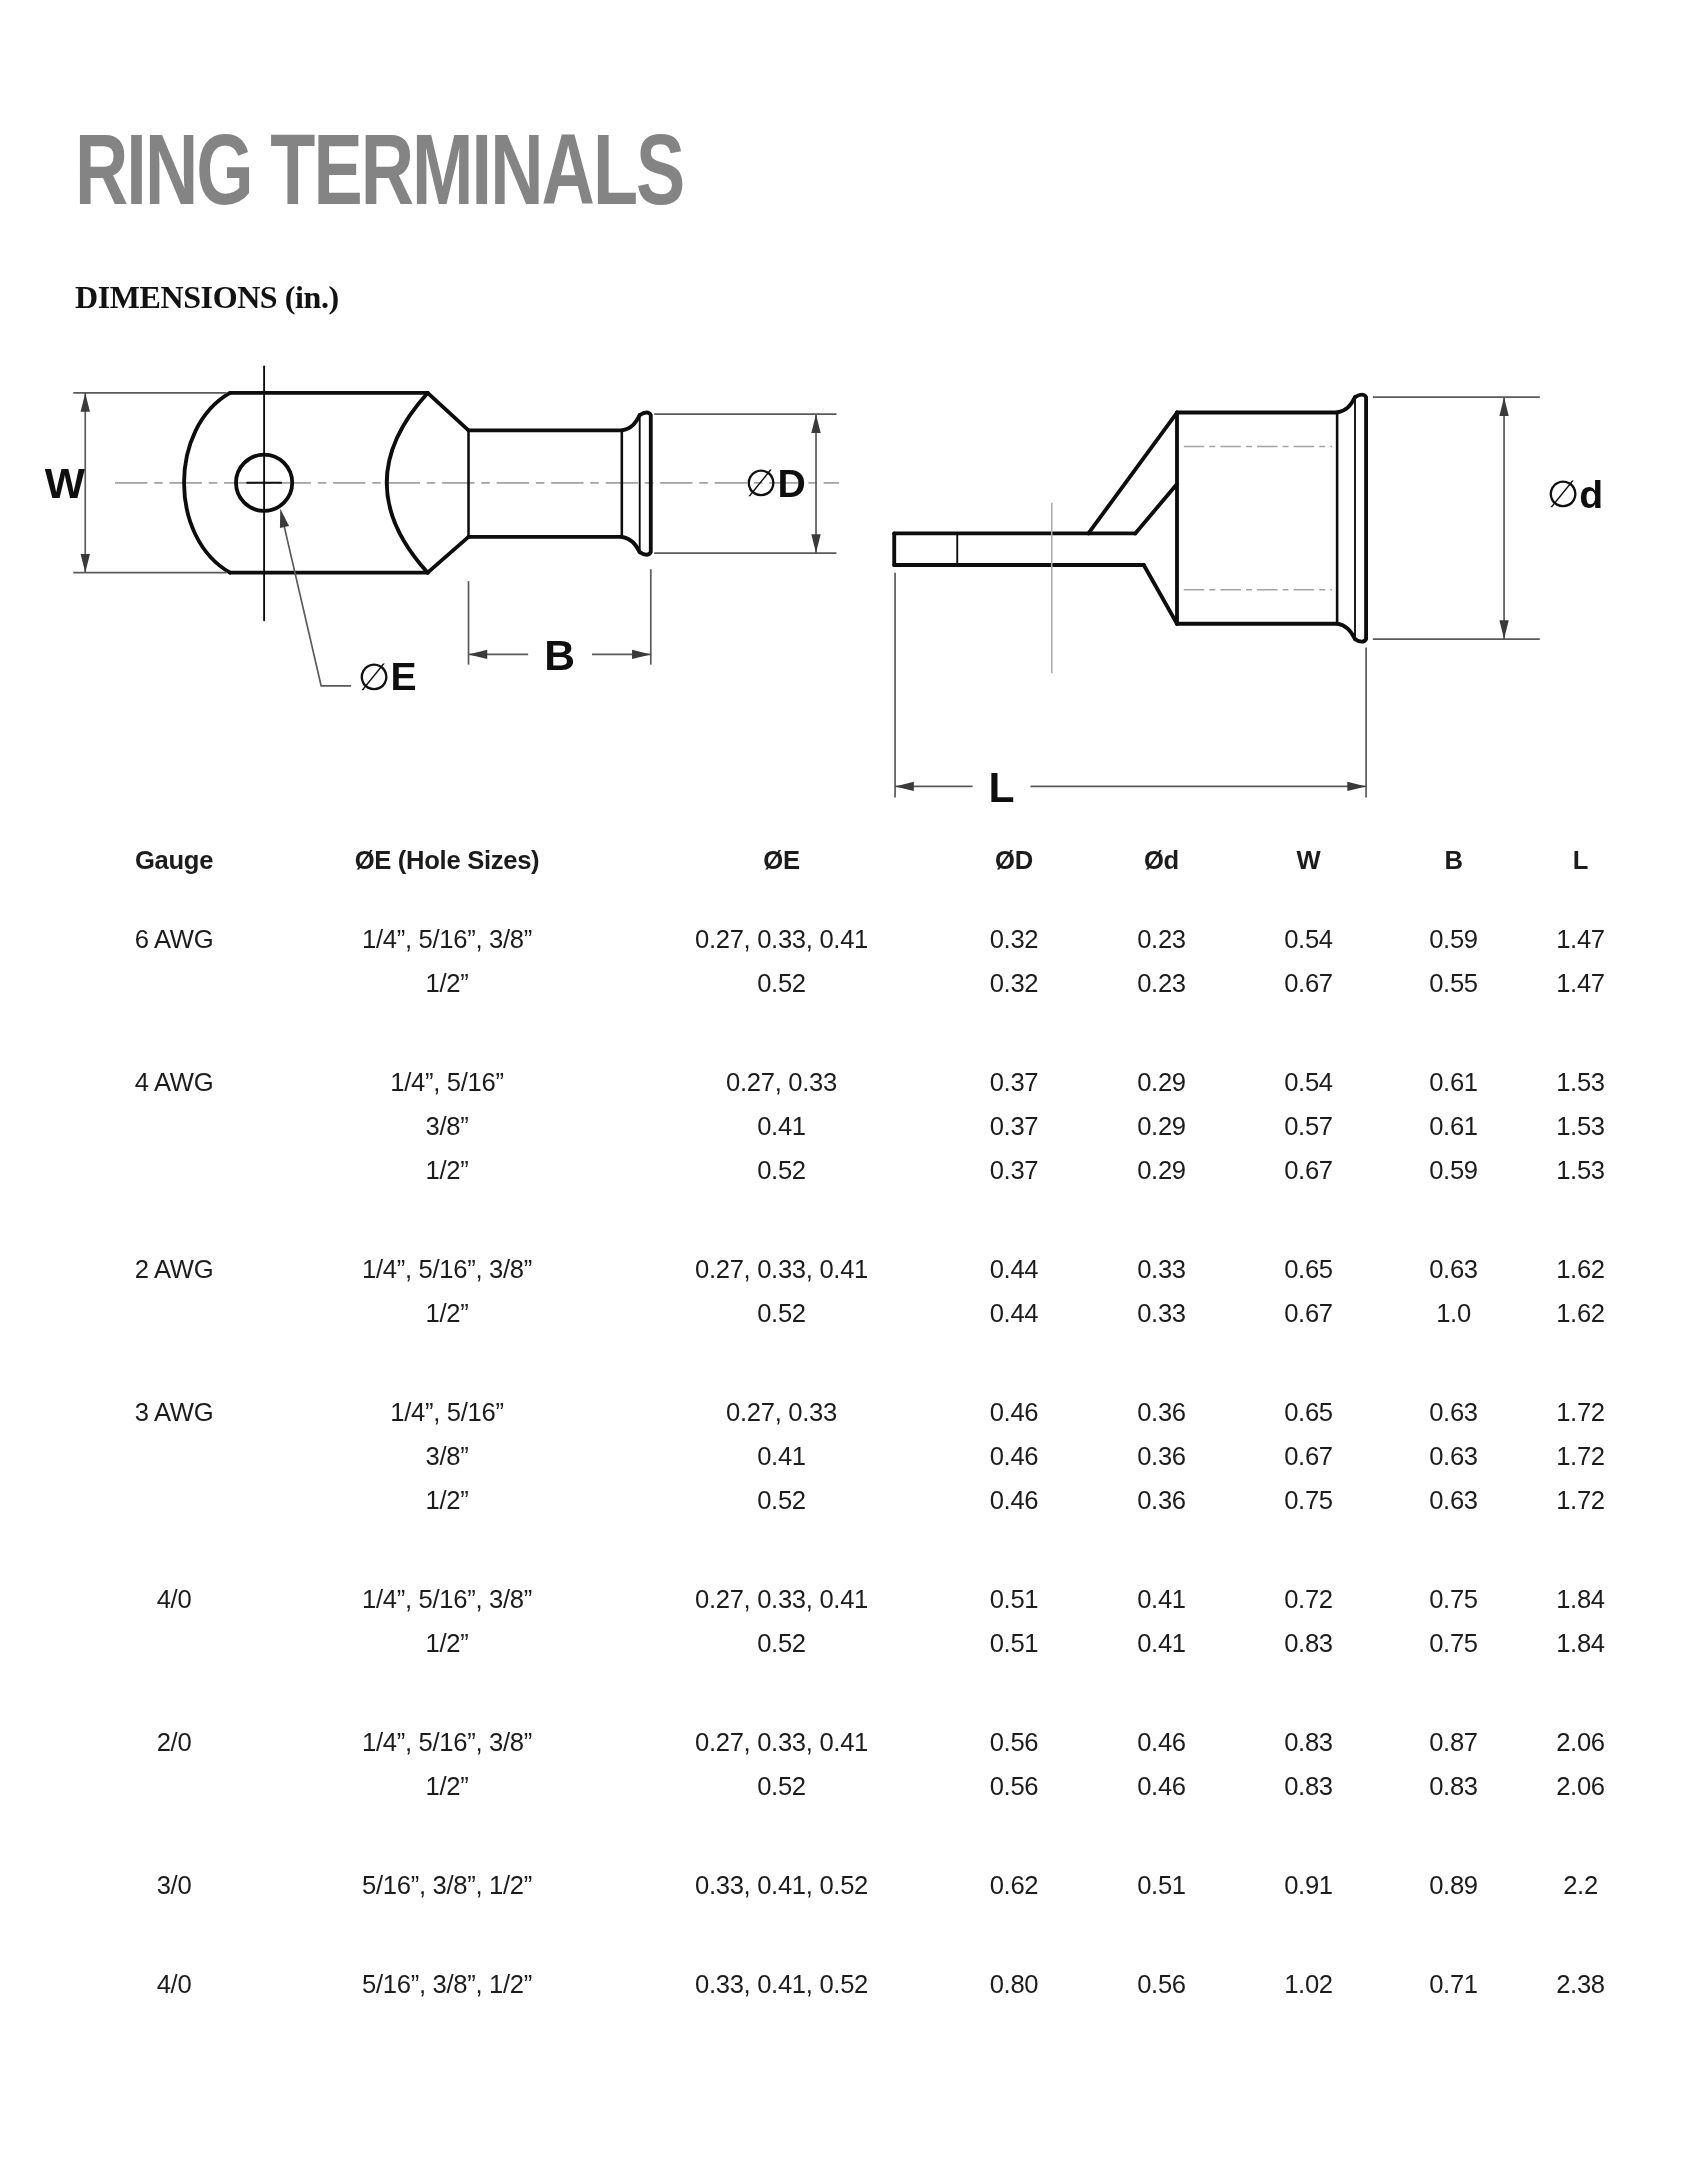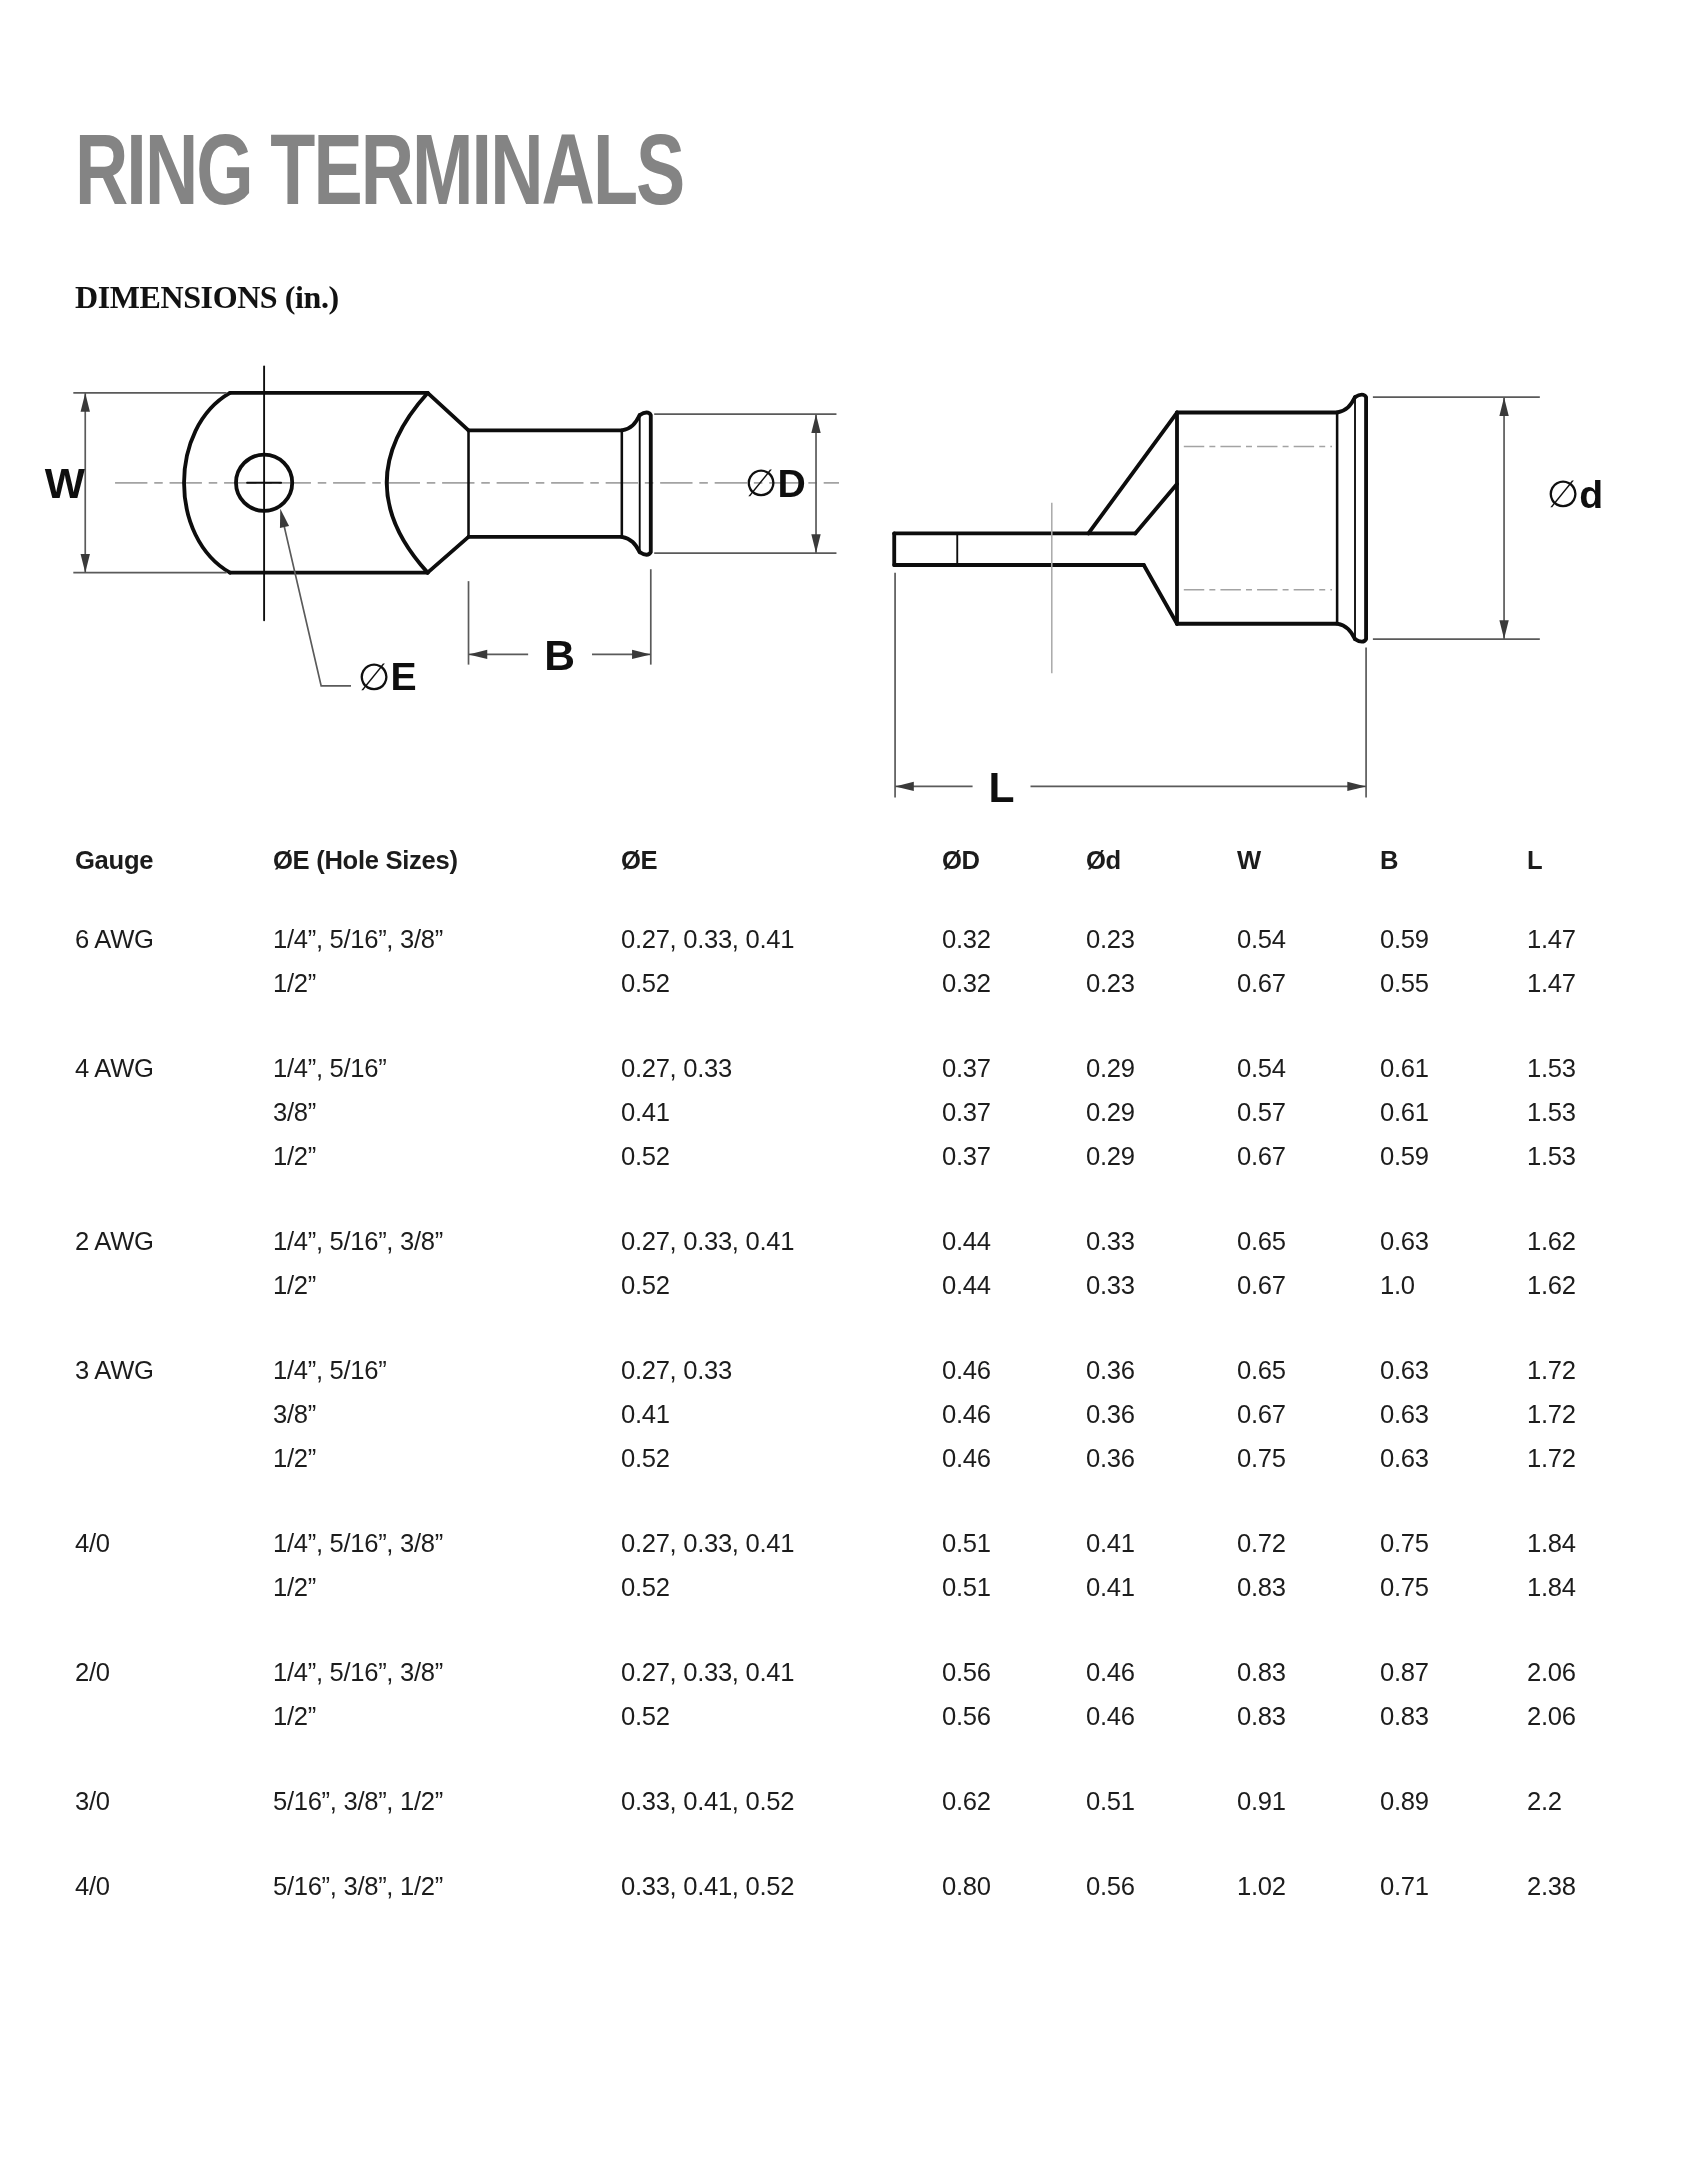--- a/index.html
+++ b/index.html
@@ -26,25 +26,25 @@
   .cl{fill:none;stroke:#a3a3a3;stroke-width:2;stroke-dasharray:38 8 10 8;}
   .cl2{fill:none;stroke:#a3a3a3;stroke-width:1.8;stroke-dasharray:24 6 7 6;}
   .thin-gray{fill:none;stroke:#ababab;stroke-width:1.8;}
   .dlabel{font-family:"Liberation Sans",sans-serif;font-weight:700;font-size:46px;fill:#0f0f0f;}
   .dlabel-big{font-family:"Liberation Sans",sans-serif;font-weight:700;font-size:50px;fill:#0f0f0f;}
   .phi{font-family:"Liberation Sans",sans-serif;font-weight:400;font-size:44px;fill:#0f0f0f;}
   .dim-table{position:absolute;left:75px;top:843px;width:1559px;}
   .t-row{
     display:grid;
     grid-template-columns:198px 348px 321px 144px 151px 143px 147px 1fr;
-    height:44px;align-items:center;
+    height:44px;align-items:center;text-align:center;
   }
   .t-head{height:36px;margin-bottom:39px;}
   .t-head .t-cell{font-weight:700;letter-spacing:-0.3px;}
-  .group-start{margin-top:41px;}
+  .group-start{margin-top:55px;}
   .t-head + .group-start{margin-top:2px;}
   .t-cell{
     font-size:25.6px;font-weight:400;color:#1c1c1c;letter-spacing:-0.3px;
     white-space:nowrap;line-height:1;
   }
 </style>
 </head>
 <body>
 
 <div class="title">RING TERMINALS</div>

